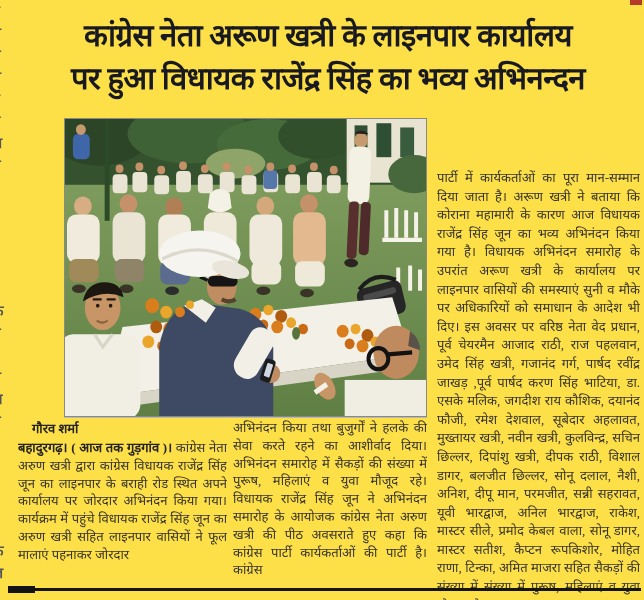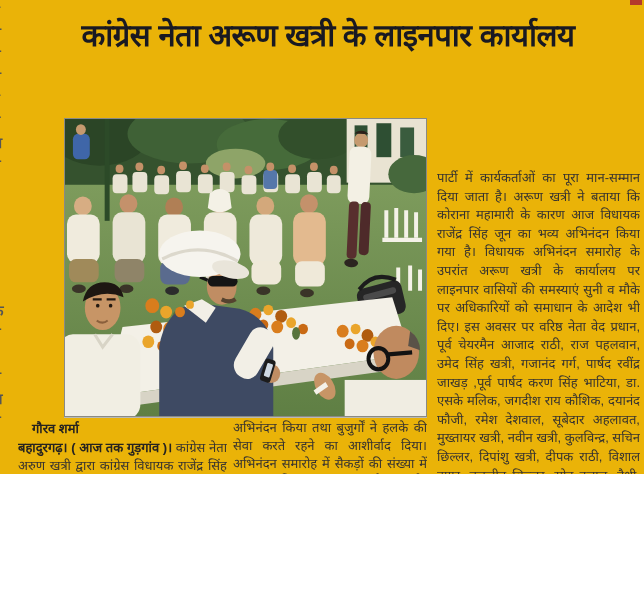--- a/index.html
+++ b/index.html
@@ -1,20 +1,20 @@
 <!DOCTYPE html>
 <html><head>
 <meta charset="utf-8">
 <style>
   * { margin:0; padding:0; box-sizing:border-box; }
   html,body { background:#ffffff; }
   .page {
-    position:relative; width:644px; height:474px;
-    background:#eab308; overflow:hidden;
-    font-family:Liberation Sans, sans-serif;
+    position:relative; width:644px; height:600px;
+    background:#fde047; overflow:hidden;
+    font-family:Liberation Serif, serif;
     color:#3a3a3a;
   }
   
   .edge-strip {
     position:absolute; left:0; top:0; width:11px; height:600px;
     overflow:hidden; color:#4c4c4c;
   }
   .edge-group {
     position:absolute; left:-8px; width:18px;
     font-size:15px; line-height:22px; white-space:pre-line;
@@ -82,20 +82,21 @@
 ,
 ,
 क
 ज</div>
   </div>
 
   <div class="red-frag"></div>
 
   <div class="headline">
     <div>कांग्रेस नेता अरूण खत्री के लाइनपार कार्यालय</div>
+    <div>पर हुआ विधायक राजेंद्र सिंह का भव्य अभिनन्दन</div>
   </div>
 
   <div class="photo-frame">
     <svg viewBox="0 0 364 280" preserveAspectRatio="none">
       <defs>
         <linearGradient id="lawnG" x1="0" y1="0" x2="0" y2="1">
           <stop offset="0" stop-color="#86a363"></stop>
           <stop offset="1" stop-color="#5f7f44"></stop>
         </linearGradient>
       </defs>
@@ -294,21 +295,21 @@
       </g>
     </svg>
   </div>
 
   <div class="col col-left">
     <div class="byline">गौरव शर्मा</div>
     <p class="body-text"><strong class="dateline">बहादुरगढ़। ( आज तक गुड़गांव )।</strong> <span>कांग्रेस नेता अरुण खत्री द्वारा कांग्रेस विधायक राजेंद्र सिंह जून का लाइनपार के बराही रोड स्थित अपने कार्यालय पर जोरदार अभिनंदन किया गया। कार्यक्रम में पहुंचे विधायक राजेंद्र सिंह जून का अरुण खत्री सहित लाइनपार वासियों ने फूल मालाएं पहनाकर जोरदार</span></p>
   </div>
 
   <div class="col col-mid">
-    <p class="body-text">अभिनंदन किया तथा बुजुर्गों ने हलके की सेवा करते रहने का आशीर्वाद दिया। अभिनंदन समारोह में सैकड़ों की संख्या में पुरूष, महिलाएं व युवा मौजूद रहे। विधायक राजेंद्र सिंह जून ने अभिनंदन समारोह के आयोजक कांग्रेस नेता अरुण खत्री की पीठ थपथपाते हुए कहा कि कांग्रेस पार्टी कार्यकर्ताओं की पार्टी है। कांग्रेस</p>
+    <p class="body-text">अभिनंदन किया तथा बुजुर्गों ने हलके की सेवा करते रहने का आशीर्वाद दिया। अभिनंदन समारोह में सैकड़ों की संख्या में पुरूष, महिलाएं व युवा मौजूद रहे। विधायक राजेंद्र सिंह जून ने अभिनंदन समारोह के आयोजक कांग्रेस नेता अरुण खत्री की पीठ अवसराते हुए कहा कि कांग्रेस पार्टी कार्यकर्ताओं की पार्टी है। कांग्रेस</p>
   </div>
 
   <div class="col col-right">
     <p class="body-text">पार्टी में कार्यकर्ताओं का पूरा मान-सम्मान दिया जाता है। अरूण खत्री ने बताया कि कोराना महामारी के कारण आज विधायक राजेंद्र सिंह जून का भव्य अभिनंदन किया गया है। विधायक अभिनंदन समारोह के उपरांत अरूण खत्री के कार्यालय पर लाइनपार वासियों की समस्याएं सुनी व मौके पर अधिकारियों को समाधान के आदेश भी दिए। इस अवसर पर वरिष्ठ नेता वेद प्रधान, पूर्व चेयरमैन आजाद राठी, राज पहलवान, उमेद सिंह खत्री, गजानंद गर्ग, पार्षद रवींद्र जाखड़ ,पूर्व पार्षद करण सिंह भाटिया, डा. एसके मलिक, जगदीश राय कौशिक, दयानंद फौजी, रमेश देशवाल, सूबेदार अहलावत, मुख्तायर खत्री, नवीन खत्री, कुलविन्द्र, सचिन छिल्लर, दिपांशु खत्री, दीपक राठी, विशाल डागर, बलजीत छिल्लर, सोनू दलाल, नैशी, अनिश, दीपू मान, परमजीत, सन्नी सहरावत, यूवी भारद्वाज, अनिल भारद्वाज, राकेश, मास्टर सीले, प्रमोद केबल वाला, सोनू डागर, मास्टर सतीश, कैप्टन रूपकिशोर, मोहित राणा, टिन्का, अमित माजरा सहित सैकड़ों की संख्या में संख्या में पुरूष, महिलाएं व युवा मौजूद रहे।</p>
   </div>
 
   <div class="bottom-rule"></div>
   <div class="bottom-rule-tick"></div>
 
 </div>

